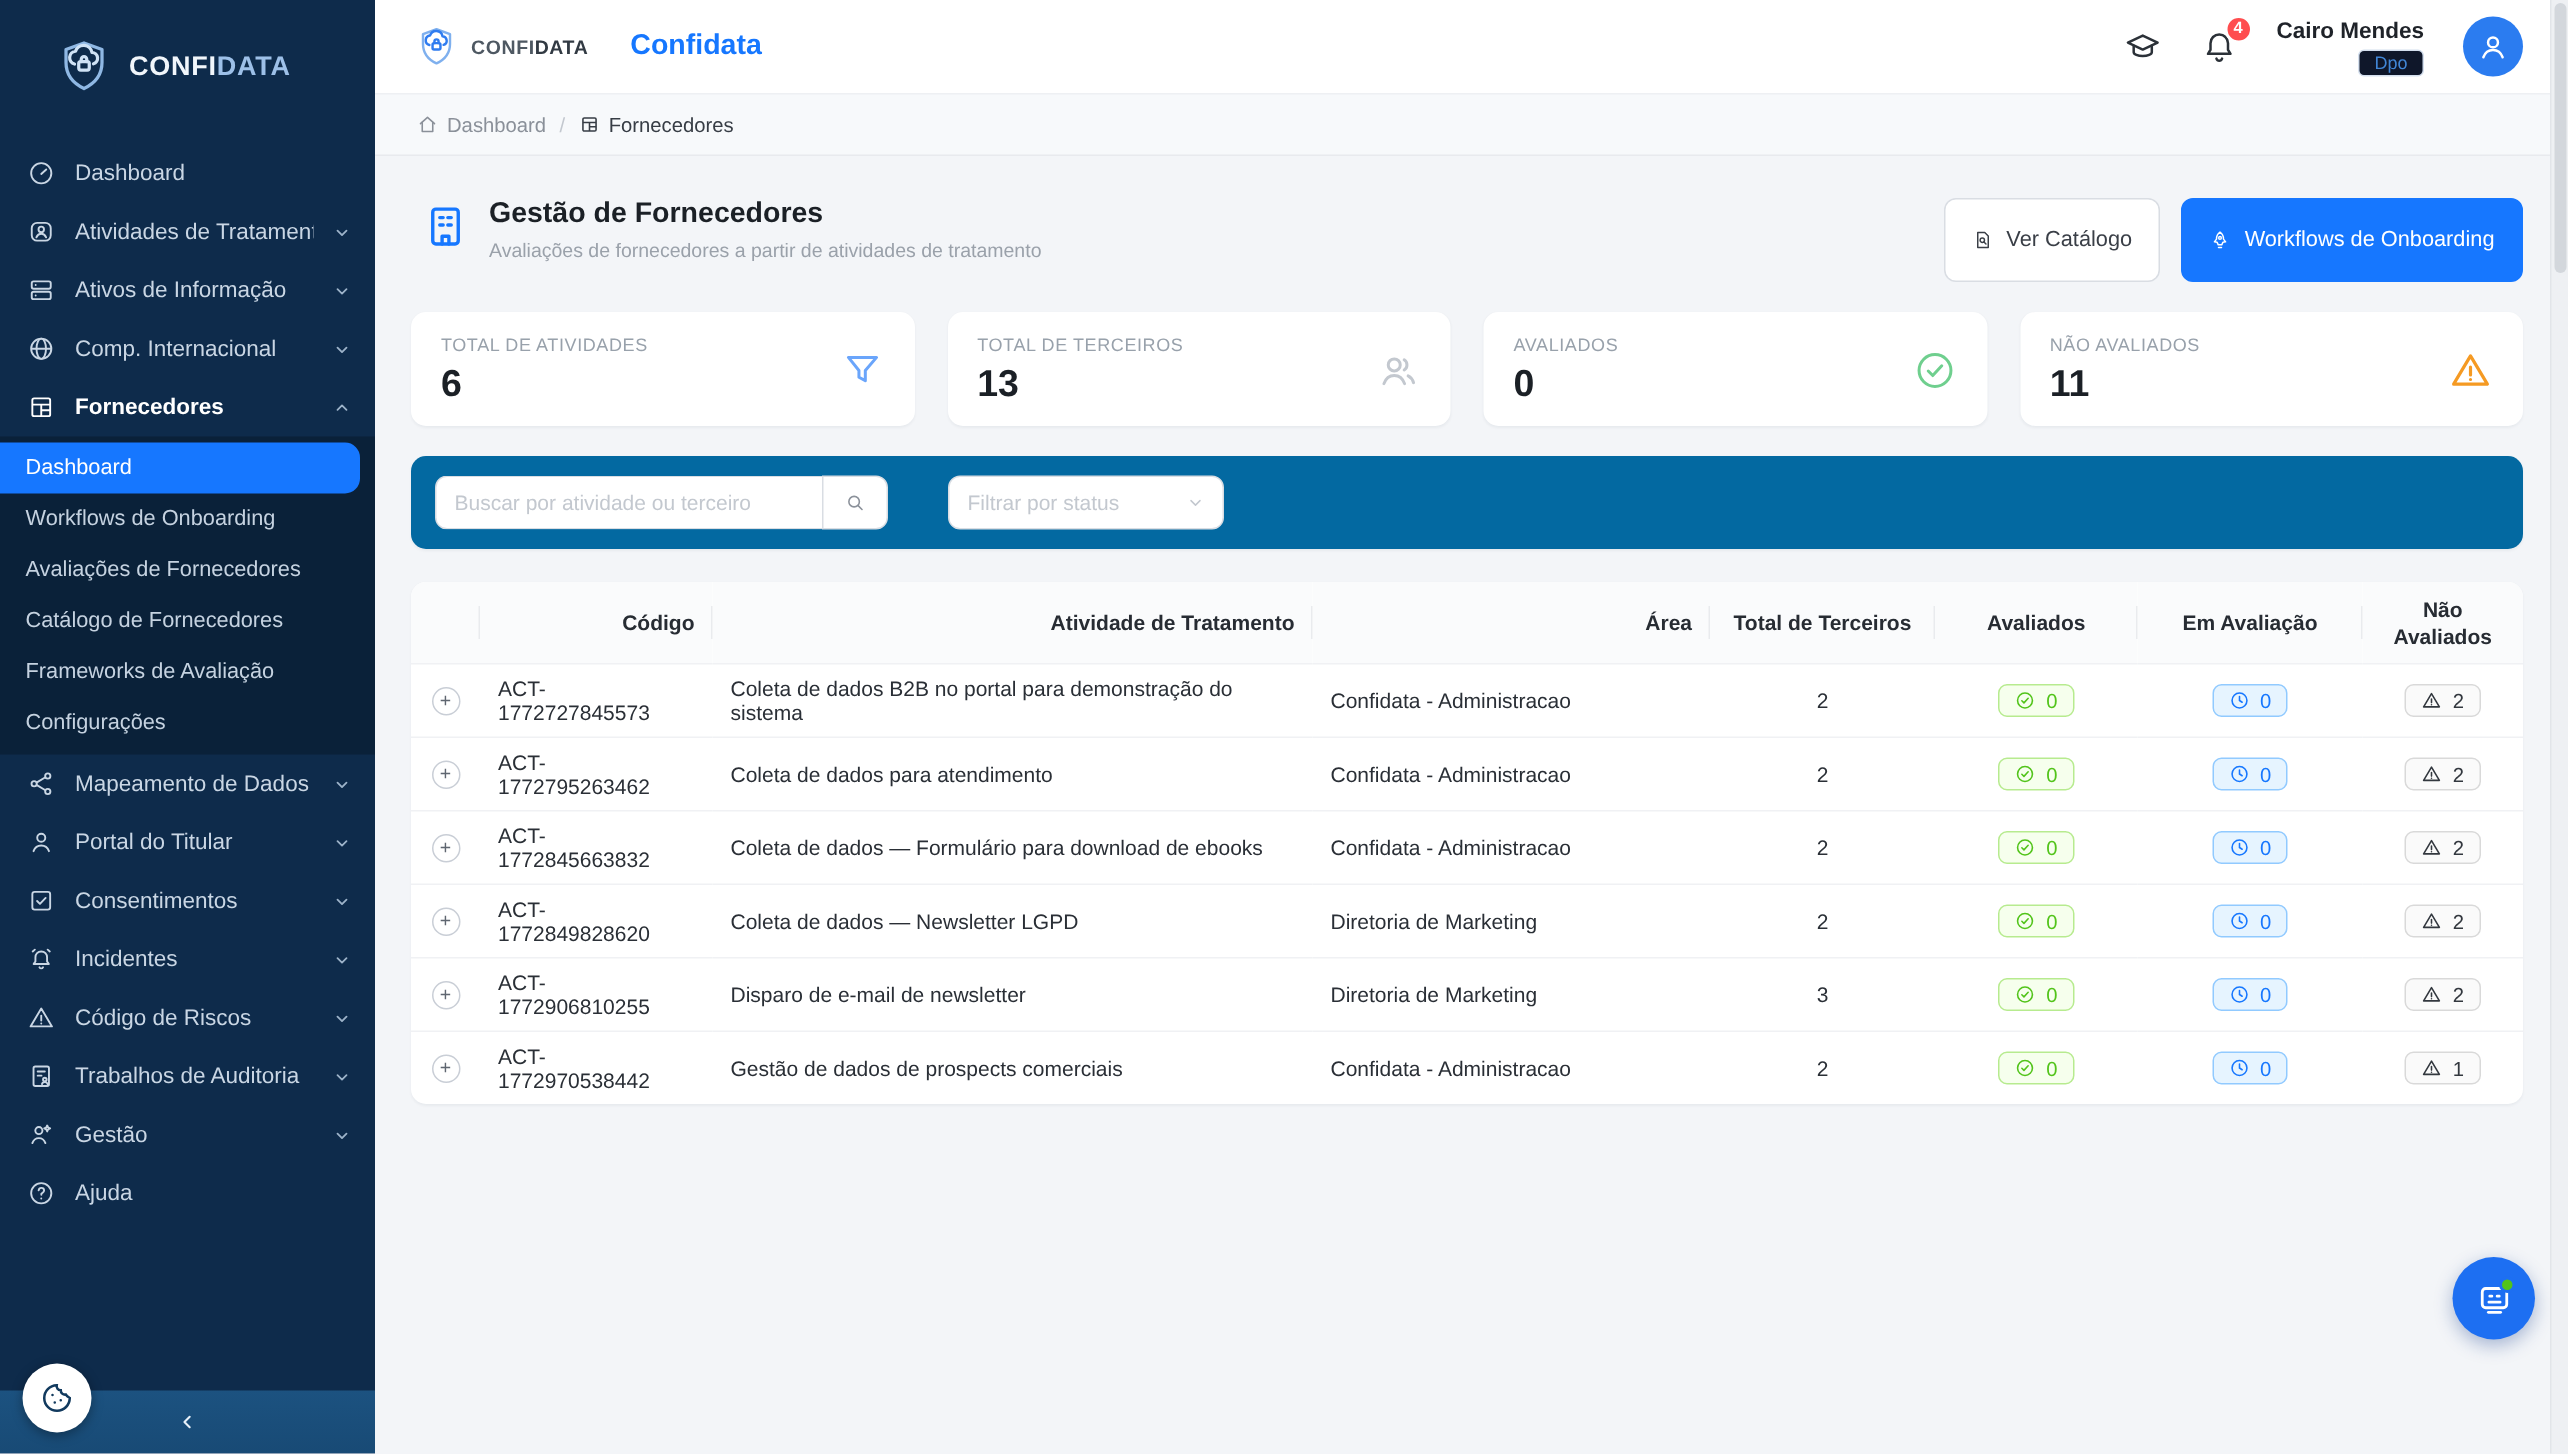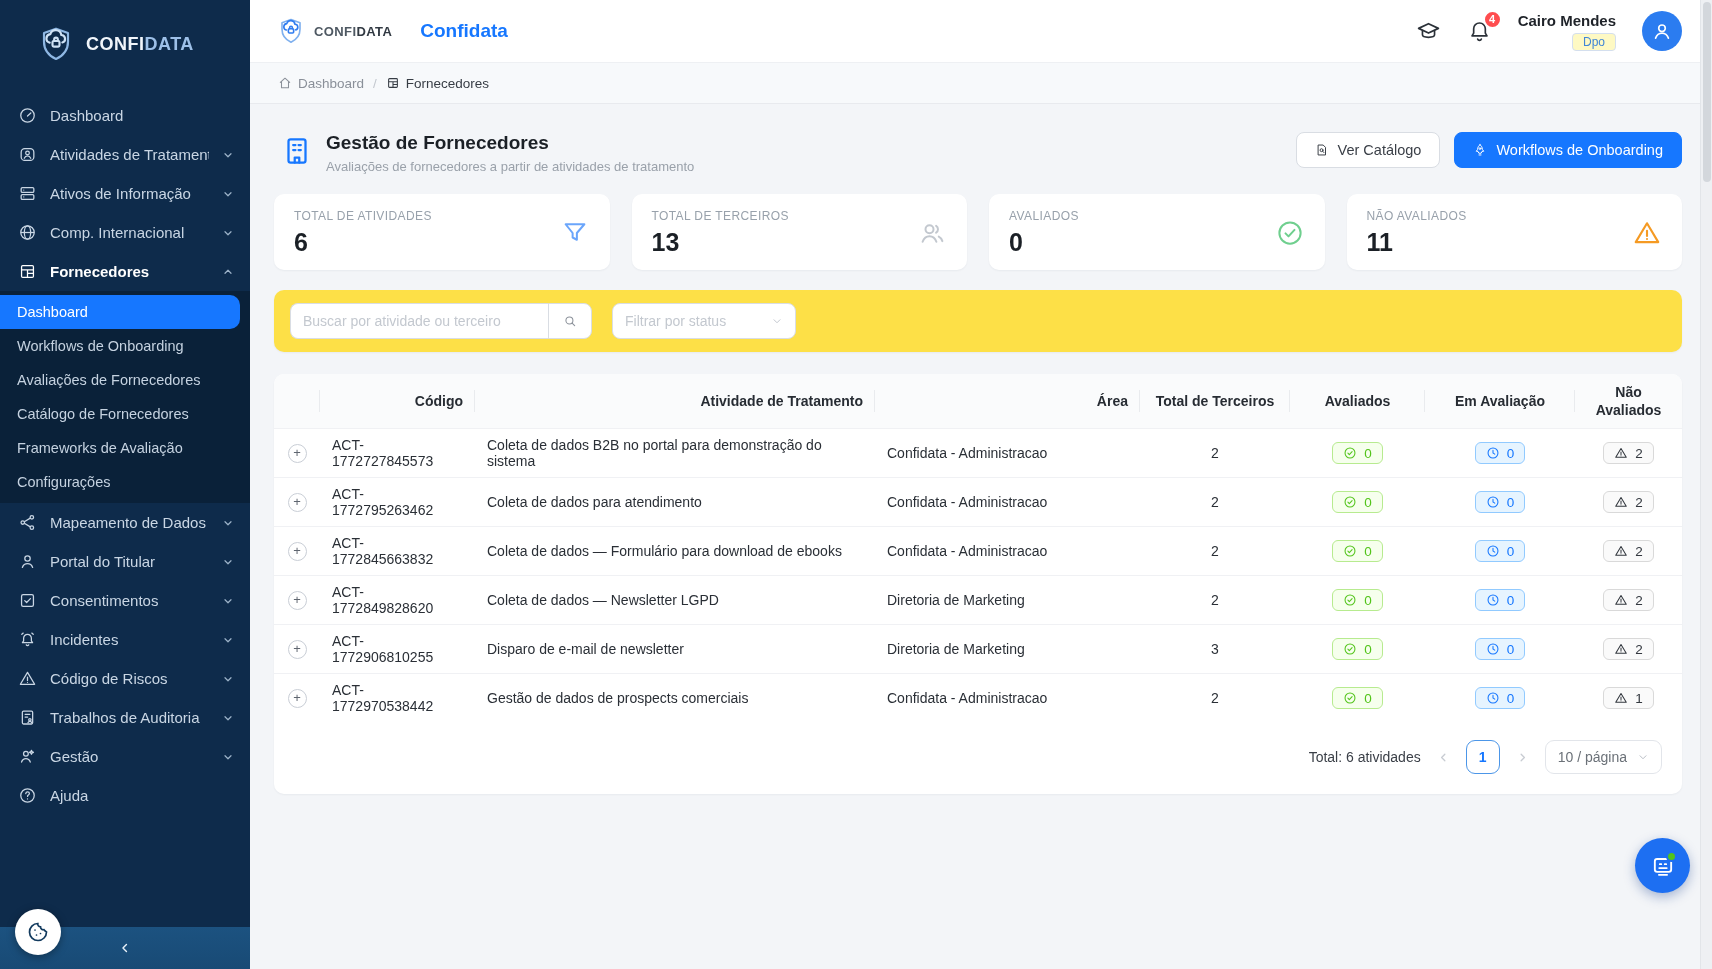--- a/index.html
+++ b/index.html
@@ -33,48 +33,48 @@
   .topbar { height:62px; background:#fff; display:flex; align-items:center; padding:0 30px 0 26px; }
   .topbar-logo { display:flex; align-items:center; gap:8px; cursor:pointer; }
   .topbar-logo .small-brand { font-size:13px; font-weight:bold; letter-spacing:.4px; }
   .small-brand .p1 { color:#4e5862; } .small-brand .p2 { color:#323a43; }
   .app-title { margin-left:28px; color:#1677ff; font-size:19px; font-weight:bold; }
   .top-right { margin-left:auto; display:flex; align-items:center; gap:26px; }
   .icon-btn { background:none; border:none; cursor:pointer; color:#2b3138; position:relative; }
   .notif-badge { position:absolute; top:-9px; right:-10px; background:#ff4d4f; color:#fff; font-size:11px; font-weight:bold; min-width:19px; height:19px; border-radius:10px; display:flex; align-items:center; justify-content:center; border:2px solid #fff; }
   .user-block { text-align:right; }
   .user-name { font-size:15px; font-weight:bold; color:#1f2329; }
-  .user-role { display:inline-block; margin-top:4px; font-size:12px; color:#4186d6; background:#fef9c3; border:1px solid #d4dfee; border-radius:4px; padding:1px 10px; }
+  .user-role { display:inline-block; margin-top:4px; font-size:12px; color:#4186d6; background:#0f172a; border:1px solid #d4dfee; border-radius:4px; padding:1px 10px; }
   .avatar { width:40px; height:40px; border-radius:50%; background:#2b7cf0; display:flex; align-items:center; justify-content:center; border:none; cursor:pointer; color:#fff; }
 
   .breadcrumb { height:42px; background:#f7f9fb; border-top:1px solid #eef0f3; border-bottom:1px solid #e8eaee; display:flex; align-items:center; gap:9px; padding:0 28px; font-size:13.5px; }
   .bc-item { display:flex; align-items:center; gap:6px; }
   .bc-muted { color:#8a9099; cursor:pointer; }
   .bc-current { color:#373d45; }
   .bc-sep { color:#c3c8cf; }
 
   .content { flex:1; padding:18px 30px 0 24px; overflow:hidden; }
 
   .page-head { display:flex; align-items:flex-start; margin:10px 0 20px; }
   .page-head-icon { width:34px; height:34px; color:#1677ff; margin:2px 12px 0 6px; }
   .page-title { font-size:19px; font-weight:bold; color:#1b2026; }
   .page-sub { font-size:13px; color:#9aa1aa; margin-top:5px; }
   .head-actions { margin-left:auto; display:flex; gap:14px; }
-  .btn { height:36px; border-radius:8px; display:flex; align-items:center; gap:9px; padding:0 18px; font-size:14.5px; cursor:pointer; font-family:inherit; }
+  .btn { height:56px; border-radius:8px; display:flex; align-items:center; gap:9px; padding:0 18px; font-size:14.5px; cursor:pointer; font-family:inherit; }
   .btn-default { background:#fff; border:1px solid #d9dde3; color:#3a3f47; }
   .btn-primary { background:#1677ff; border:1px solid #1677ff; color:#fff; }
 
   .stats { display:flex; gap:22px; margin-bottom:20px; }
   .stat-card { flex:1; background:#fff; border-radius:10px; padding:15px 20px 13px; box-shadow:0 1px 2px rgba(20,30,50,.05); display:flex; align-items:center; justify-content:space-between; }
   .stat-label { font-size:12px; letter-spacing:.4px; color:#98a1ab; }
   .stat-value { font-size:25px; font-weight:bold; color:#1b2026; margin-top:5px; }
   .stat-icon { width:30px; height:30px; }
   .si-blue { color:#6aa5fb; } .si-gray { color:#c3c8cf; } .si-green { color:#6fcf8e; } .si-orange { color:#f59a23; }
 
-  .filter-card { background:#fde047; border-radius:10px; padding:13px 16px; box-shadow:0 1px 2px rgba(20,30,50,.05); display:flex; gap:20px; margin-bottom:22px; }
+  .filter-card { background:#0369a1; border-radius:10px; padding:13px 16px; box-shadow:0 1px 2px rgba(20,30,50,.05); display:flex; gap:40px; margin-bottom:22px; }
   .search-group { display:flex; width:302px; }
   .search-input { flex:1; height:36px; border:1px solid #d9dde3; border-right:none; border-radius:8px 0 0 8px; padding:0 12px; font-size:14px; font-family:inherit; color:#3a3f47; outline:none; }
   .search-input::placeholder { color:#c3c8cf; }
   .search-btn { width:44px; height:36px; border:1px solid #d9dde3; border-radius:0 8px 8px 0; background:#fff; display:flex; align-items:center; justify-content:center; color:#8b919a; cursor:pointer; }
   .status-select { width:184px; height:36px; border:1px solid #d9dde3; border-radius:8px; display:flex; align-items:center; padding:0 12px; color:#c3c8cf; font-size:14px; cursor:pointer; background:#fff; }
   .status-select .sel-lbl { flex:1; }
 
   .table-card { background:#fff; border-radius:10px; box-shadow:0 1px 2px rgba(20,30,50,.05); overflow:hidden; }
   table { width:100%; border-collapse:collapse; font-size:14px; table-layout:fixed; }
   thead th { background:#fafbfc; font-weight:bold; color:#272c33; text-align:right; padding:9px 12px; position:relative; vertical-align:middle; line-height:1.3; }
@@ -628,40 +628,20 @@
                     <svg viewBox="0 0 24 24" fill="none" stroke="currentColor" stroke-width="1.8" stroke-linecap="round" stroke-linejoin="round">
                       <path d="M12 4.2L21 19.3H3z"></path>
                       <path d="M12 10.2v4.2M12 16.8h.01"></path>
                     </svg>
                     <span>1</span>
                   </span></td>
             </tr>
           </tbody>
         </table>
 
-        <div class="pagination">
-          <span>Total: 6 atividades</span>
-          <button class="pg-arrow">
-            <svg width="13" height="13" viewBox="0 0 24 24" fill="none" stroke="currentColor" stroke-width="2.4" stroke-linecap="round" stroke-linejoin="round">
-                <path d="M14.5 6l-6 6 6 6"></path>
-              </svg>
-          </button>
-          <button class="pg-page">1</button>
-          <button class="pg-arrow">
-            <svg width="13" height="13" viewBox="0 0 24 24" fill="none" stroke="currentColor" stroke-width="2.4" stroke-linecap="round" stroke-linejoin="round">
-                <path d="M9.5 6l6 6-6 6"></path>
-              </svg>
-          </button>
-          <div class="pg-size">
-            <span>10 / página</span>
-            <svg class="ic12" viewBox="0 0 24 24" fill="none" stroke="#b9bec5" stroke-width="2" stroke-linecap="round" stroke-linejoin="round">
-                <path d="M6 9.5l6 6 6-6"></path>
-              </svg>
-          </div>
-        </div>
       </div>
 
     </div>
 
     <button class="chat-fab">
       <svg width="28" height="28" viewBox="0 0 24 24" fill="none" stroke="currentColor" stroke-width="1.6" stroke-linecap="round" stroke-linejoin="round">
           <rect x="5" y="6" width="14" height="11" rx="2"></rect>
           <path d="M9.3 10.4h1.2M13.5 10.4h1.2M8.8 13.8h6.4"></path>
           <path d="M8.5 19.6h7"></path>
         </svg>

